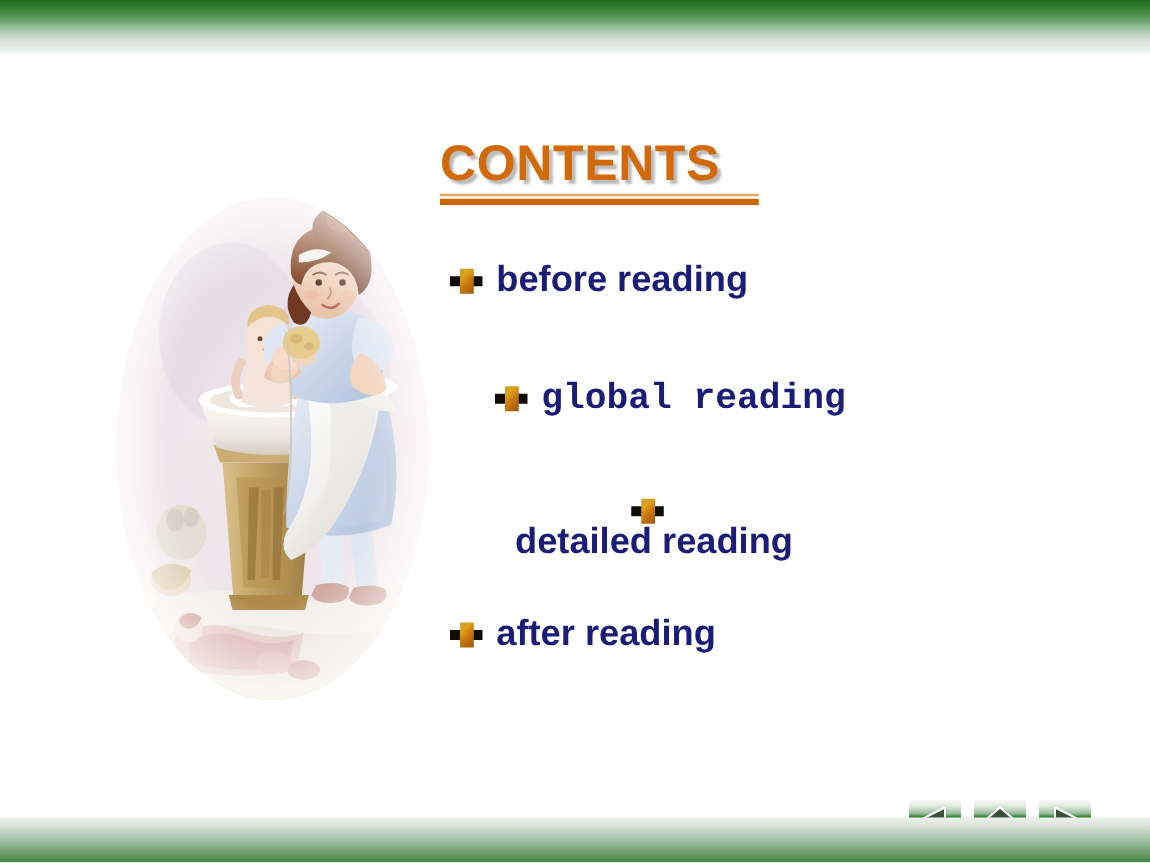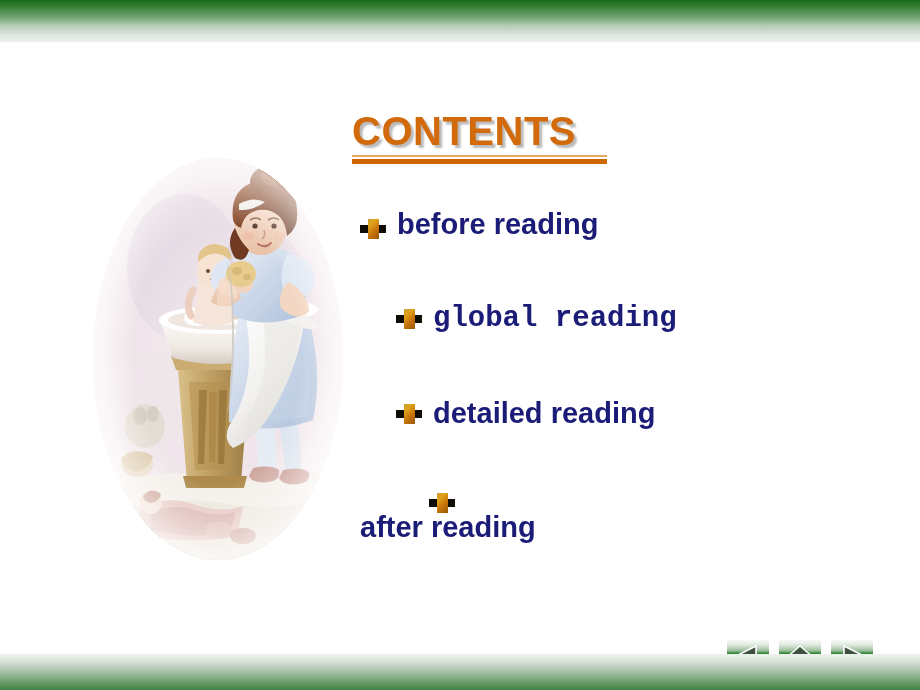--- a/index.html
+++ b/index.html
@@ -334,36 +334,36 @@
     <div class="vignette"></div>
   </div>
   <div class="frame-arc"></div>
 
   <div class="title-block">
     <div class="title-text">CONTENTS</div>
     <div class="title-rule-thin"></div>
     <div class="title-rule-thick"></div>
   </div>
 
-  <div class="bullet-item" style="left:360px; top:210px;align-items:flex-end;">
+  <div class="bullet-item" style="left:360px; top:210px;">
     <span class="bullet-marker"></span>
     <span class="bullet-label">before reading</span>
   </div>
 
   <div class="bullet-item" style="left:396px; top:304px;font-family:Liberation Mono, monospace;">
     <span class="bullet-marker"></span>
     <span class="bullet-label">global reading</span>
   </div>
 
-  <div class="bullet-item" style="left:396px; top:399px;">
+  <div class="bullet-item" style="left:412px; top:399px;flex-direction:column;">
     <span class="bullet-marker"></span>
     <span class="bullet-label">detailed reading</span>
   </div>
 
-  <div class="bullet-item" style="left:360px; top:493px;flex-direction:column;">
+  <div class="bullet-item" style="left:360px; top:493px;">
     <span class="bullet-marker"></span>
     <span class="bullet-label">after reading</span>
   </div>
 
 
   <div class="nav-bar">
 
     <div class="nav-btn" title="Back">
       <svg width="24" height="19" viewBox="0 0 24 19">
         <polygon points="20,1 20,18 3,9.5" fill="#3d4f3d" stroke="#ffffff" stroke-width="1.6" stroke-linejoin="round"></polygon>

